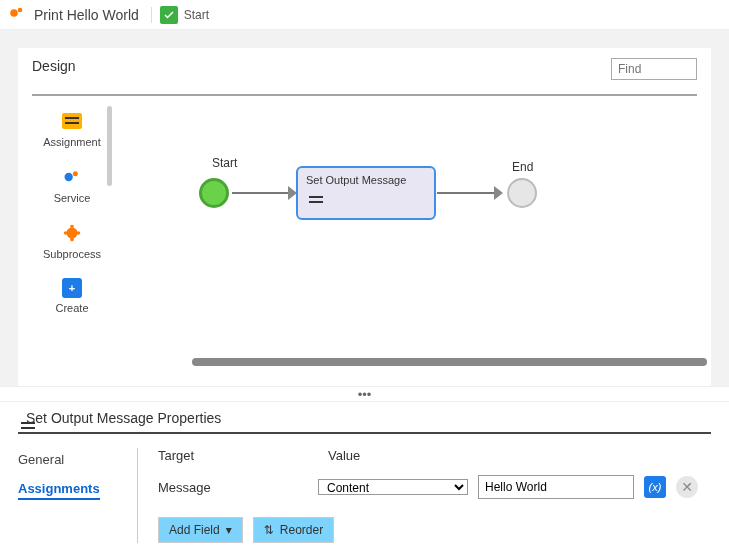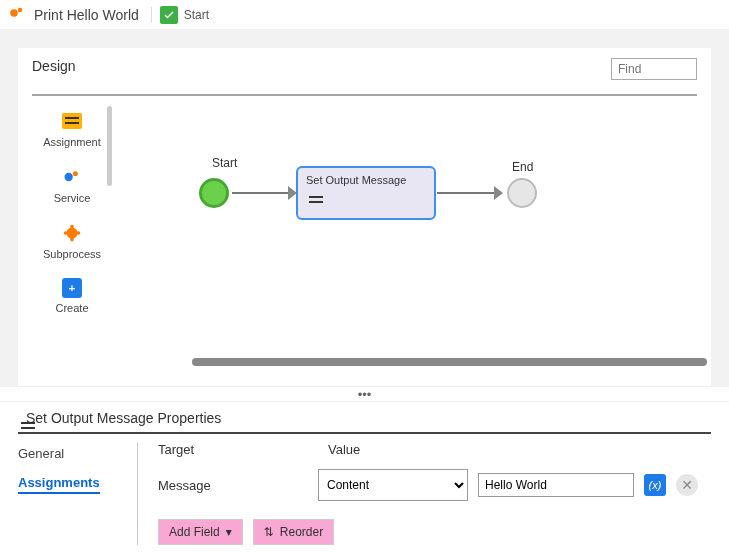--- a/index.html
+++ b/index.html
@@ -45,36 +45,36 @@
 .task .task-icon { margin-top:6px; }
 .canvas-scroll { position:absolute; bottom:0; left:80px; right:-10px; height:8px; background:#888; border-radius:4px;}
 
 .splitter { height:16px; display:flex; align-items:center; justify-content:center; background:#fff; border-top:1px solid #eee; border-bottom:1px solid #eee; color:#666;}
 
 
 .props { padding: 8px 18px 0 18px; background:#fff; height:150px; }
 .props-head { display:flex; align-items:center; gap:8px; border-bottom:2px solid #444; padding-bottom:6px; }
 .props-head .pi { }
 .props-title { font-size:14px; }
-.props-body { display:flex; margin-top:8px; }
+.props-body { display:flex; margin-top:14px; }
 .props-tabs { width:120px; border-right:1px solid #ccc; display:flex; flex-direction:column; gap:14px; padding-top:4px; font-size:13px;}
 .props-tabs .tab { cursor:pointer; color:#444;}
 .props-tabs .tab.active { color:#0b66d8; font-weight:600; border-bottom:2px solid #0b66d8; width:fit-content; padding-bottom:2px;}
 .props-form { flex:1; padding-left:20px;}
 .form-row { display:flex; gap:20px; }
 .col-t { width:150px; font-size:13px; color:#333;}
 .col-v { font-size:13px; color:#333;}
 .field-row { display:flex; align-items:center; gap:10px; margin-top:12px;}
 .lbl { width:150px; font-size:13px;}
-.select { width:150px; height:32px; border:1px solid #999; background:#fff; font-size:12px; padding:0 4px;}
+.select { width:150px; height:16px; border:1px solid #999; background:#fff; font-size:12px; padding:0 4px;}
 .txt { width:156px; height:24px; border:1px solid #999; padding:0 6px; font-size:12px;}
 .fx-btn { width:22px; height:22px; background:#1e7ce8; color:#fff; border-radius:3px; display:flex; align-items:center; justify-content:center; font-size:11px; font-style:italic; cursor:pointer;}
 .del-btn { width:22px; height:22px; background:#e6e6e6; border-radius:50%; display:flex; align-items:center; justify-content:center; color:#888; cursor:pointer; font-size:14px;}
 .btn-row { display:flex; gap:10px; margin-top:18px;}
-.btn { height:26px; padding:0 10px; background:#f9a8d4; border:1px solid #ccc; font-size:12px; display:flex; align-items:center; gap:6px; cursor:pointer;}
+.btn { height:26px; padding:0 10px; background:#7dd3fc; border:1px solid #ccc; font-size:12px; display:flex; align-items:center; gap:6px; cursor:pointer;}
 </style>
 </head>
 <body>
 
 <div class="header">
   <span class="app-icon">
     <svg width="18" height="18" viewBox="0 0 24 24">
         <circle cx="8" cy="12" r="5" fill="#ff7a00"></circle>
         <circle cx="16" cy="8" r="3" fill="#ff7a00"></circle>
       </svg>

